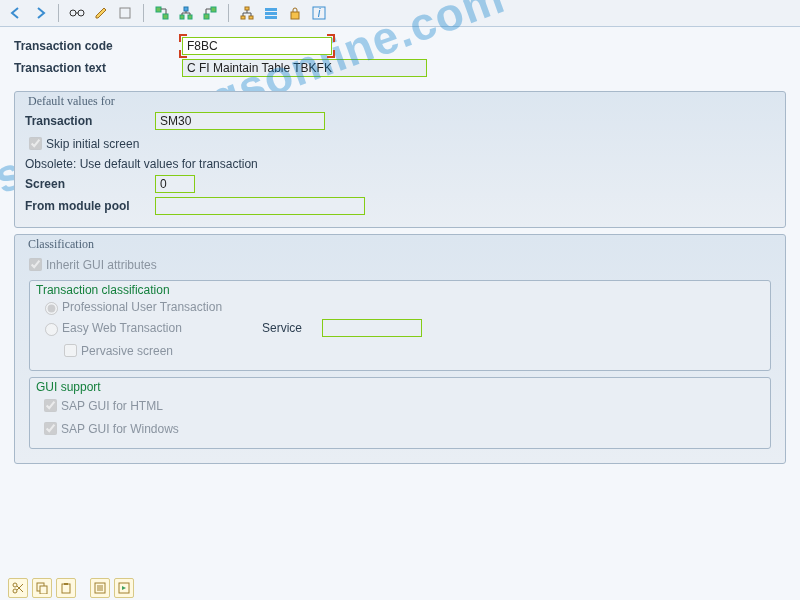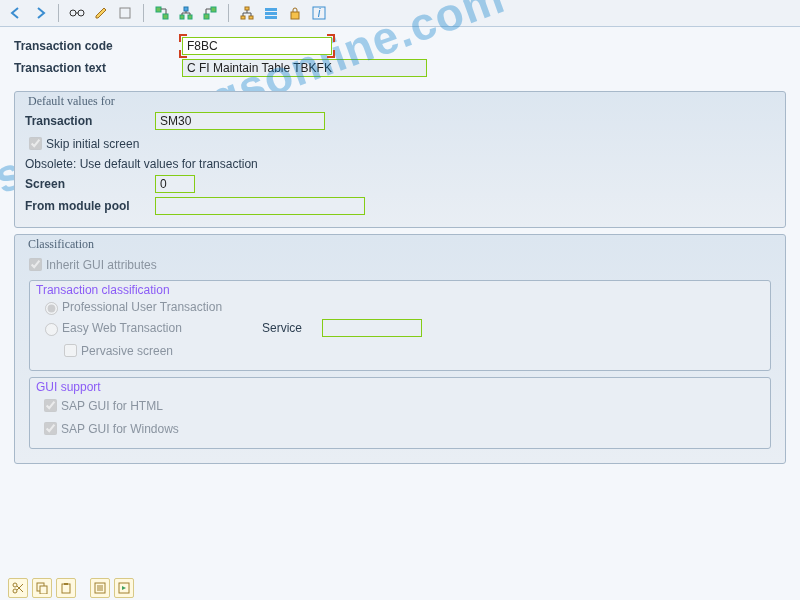--- a/index.html
+++ b/index.html
@@ -17,21 +17,21 @@
   .corner-wrap { position: relative; width: 150px; }
   .corner { position: absolute; width: 8px; height: 8px; border: 2px solid #d04020; }
   .corner.tl { top: -3px; left: -3px; border-right: none; border-bottom: none; }
   .corner.tr { top: -3px; right: -3px; border-left: none; border-bottom: none; }
   .corner.bl { bottom: -3px; left: -3px; border-right: none; border-top: none; }
   .corner.br { bottom: -3px; right: -3px; border-left: none; border-top: none; }
 
   .group { border: 1px solid #a7b8c9; border-radius: 3px; background: linear-gradient(#dce6f0, #e9eef4); margin: 6px 14px 0 14px; padding: 20px 10px 8px 10px; position: relative; }
   .group .title { position: absolute; top: 2px; left: 13px; color: #516579; font-size: 12px; font-family: Liberation Serif, serif; }
   .subgroup { border: 1px solid #a7b8c9; border-radius: 3px; margin: 6px 4px; padding: 18px 10px 6px 10px; position: relative; background: #e9eef4; }
-  .subgroup .stitle { position: absolute; top: 2px; left: 6px; color: #8b5cf6; }
+  .subgroup .stitle { position: absolute; top: 2px; left: 6px; color: #15803d; }
 
   .check { margin-right: 4px; }
   .disabled-text { color: #8a94a0; }
   .plain-text { color: #2c3e50; }
 
   .statusbar { position: absolute; bottom: 2px; left: 8px; display: flex; gap: 4px; }
   .statusbar .sbtn { width: 20px; height: 20px; border: 1px solid #d8c986; background: #fff9e0; border-radius: 2px; display:flex; align-items:center; justify-content:center; }
 
   .watermark { position: absolute; pointer-events: none; color: #0a7ecb; opacity: 0.35; font-size: 46px; font-weight: bold; transform: rotate(-20deg); top: 60px; left: -20px; letter-spacing: 1px; }
 </style>

